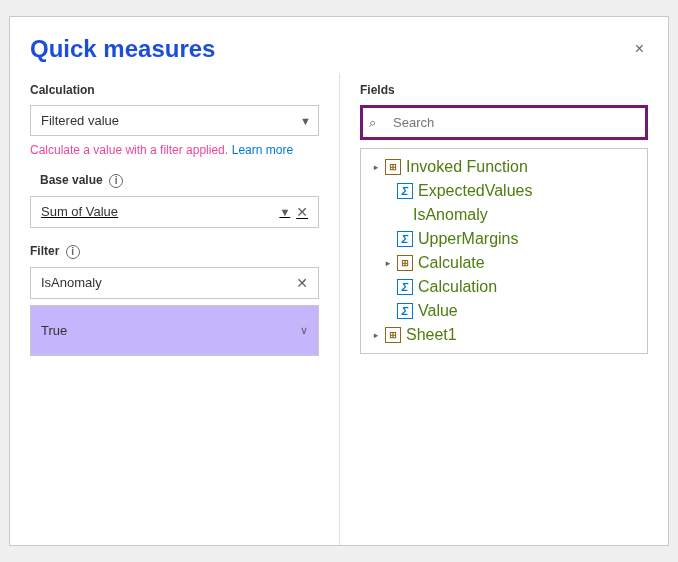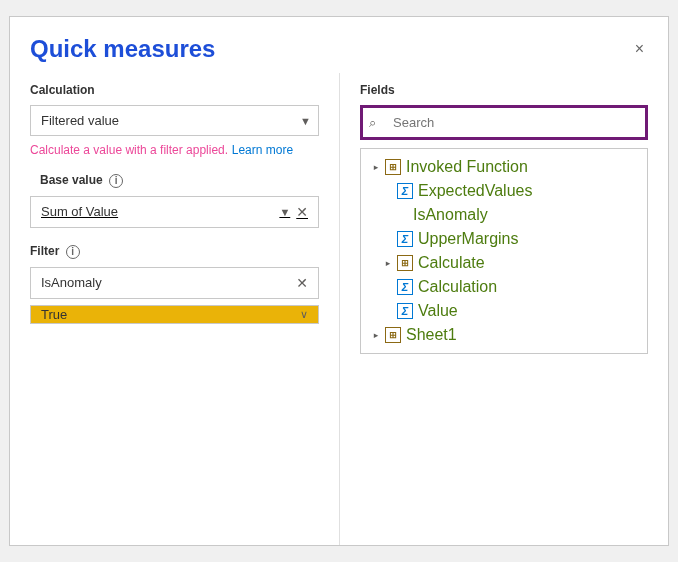--- a/index.html
+++ b/index.html
@@ -159,22 +159,22 @@
       color: #605e5c;
       font-size: 14px;
       cursor: pointer;
     }
     .filter-value-wrapper {
       position: relative;
       width: 100%;
       border: 1px solid #c8c8c8;
       display: flex;
       align-items: center;
-      background: #eab308;
-      padding: 1px 10px;
+      background: #c4b5fd;
+      padding: 17px 10px;
     }
     .filter-value-text {
       flex: 1;
       font-size: 13px;
       color: #333;
     }
     .filter-value-chevron {
       color: #605e5c;
       font-size: 11px;
       cursor: pointer;

